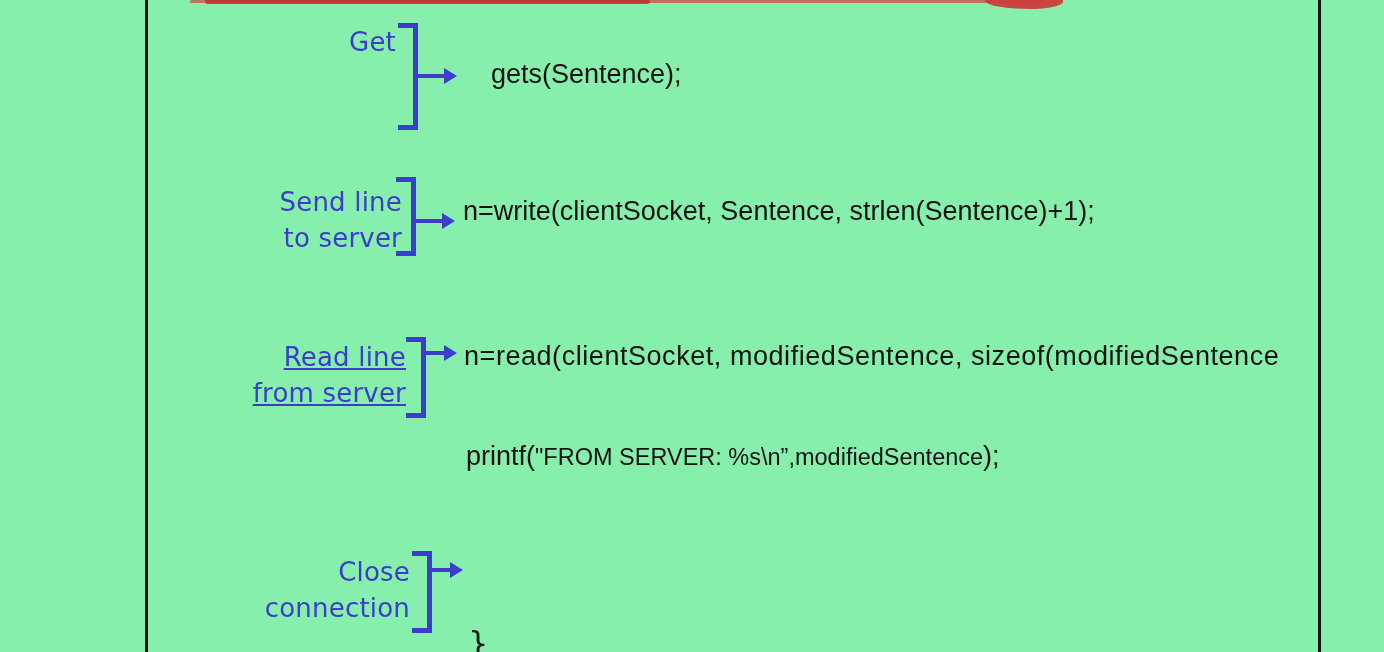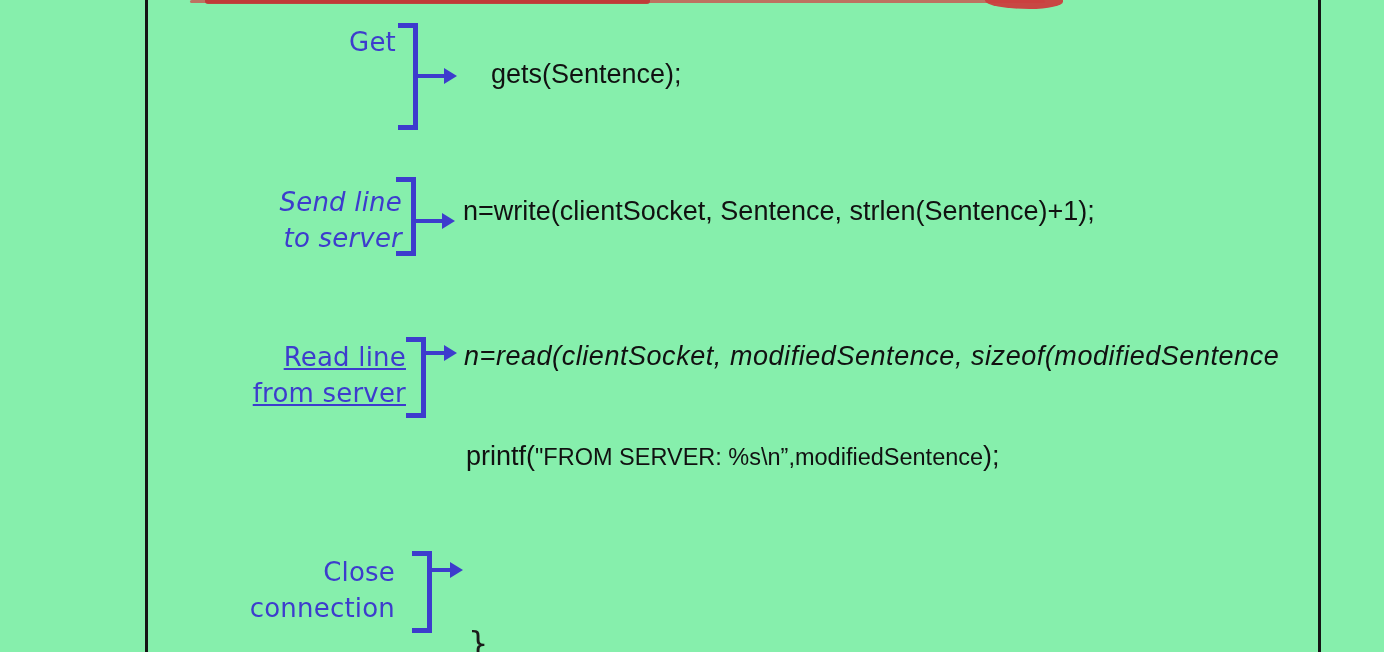--- a/index.html
+++ b/index.html
@@ -98,21 +98,20 @@
     color: #111111;
     font-family: "Liberation Sans", sans-serif;
     font-size: 27px;
     line-height: 33px;
     white-space: nowrap;
   }
   .code.clip {
     width: 854px;
     overflow: hidden;
     letter-spacing: 0.55px;
-    font-style: italic;
   }
   .code .small {
     font-size: 23.5px;
   }
   .brace {
     position: absolute;
     color: #1b1b1b;
     font-family: "DejaVu Sans", sans-serif;
     font-size: 32px;
   }
@@ -130,21 +129,21 @@
   <div class="red-blob"></div>
 
   <div class="label s1" style="left:140px; top:26px; width:256px;">
     <div>Get</div>
   </div>
   <div class="bracket" style="left:398px; top:23px; height:107px;"></div>
   <div class="arrow-shaft" style="left:416px; top:74px; width:30px;"></div>
   <div class="arrow-head" style="left:444px; top:68px;"></div>
   <div class="code" style="left:463px; top:58px;margin-left:28px;">gets(Sentence);</div>
 
-  <div class="label" style="left:140px; top:184px; width:262px;font-style:italic;">
+  <div class="label" style="left:140px; top:184px; width:262px;">
     <div>Send line</div>
     <div>to server</div>
   </div>
   <div class="bracket" style="left:396px; top:177px; height:79px;"></div>
   <div class="arrow-shaft" style="left:414px; top:219px; width:30px;"></div>
   <div class="arrow-head" style="left:442px; top:213px;"></div>
   <div class="code" style="left:463px; top:195px;text-align:right;">n=write(clientSocket, Sentence, strlen(Sentence)+1);</div>
 
   <div class="label" style="left:140px; top:339px; width:266px;text-decoration:underline;">
     <div>Read line</div>
@@ -152,21 +151,21 @@
   </div>
   <div class="bracket" style="left:406px; top:337px; height:81px;"></div>
   <div class="arrow-shaft" style="left:424px; top:351px; width:22px;"></div>
   <div class="arrow-head" style="left:444px; top:345px;"></div>
   <div class="code clip" style="left:464px; top:340px;">n=read(clientSocket, modifiedSentence, sizeof(modifiedSentence</div>
 
   <div class="code" style="left:466px; top:440px;">
     <span>printf(</span><span class="small">"FROM SERVER: %s\n”,</span><span class="small">modifiedSentence</span><span>);</span>
   </div>
 
-  <div class="label" style="left:125px; top:554px; width:270px;">
+  <div class="label" style="left:140px; top:554px; width:270px;">
     <div>Close</div>
     <div>connection</div>
   </div>
   <div class="bracket" style="left:412px; top:551px; height:82px;"></div>
   <div class="arrow-shaft" style="left:430px; top:568px; width:22px;"></div>
   <div class="arrow-head" style="left:450px; top:562px;"></div>
 
   <div class="brace" style="left:468px; top:624px;">}</div>
 
 </div>

